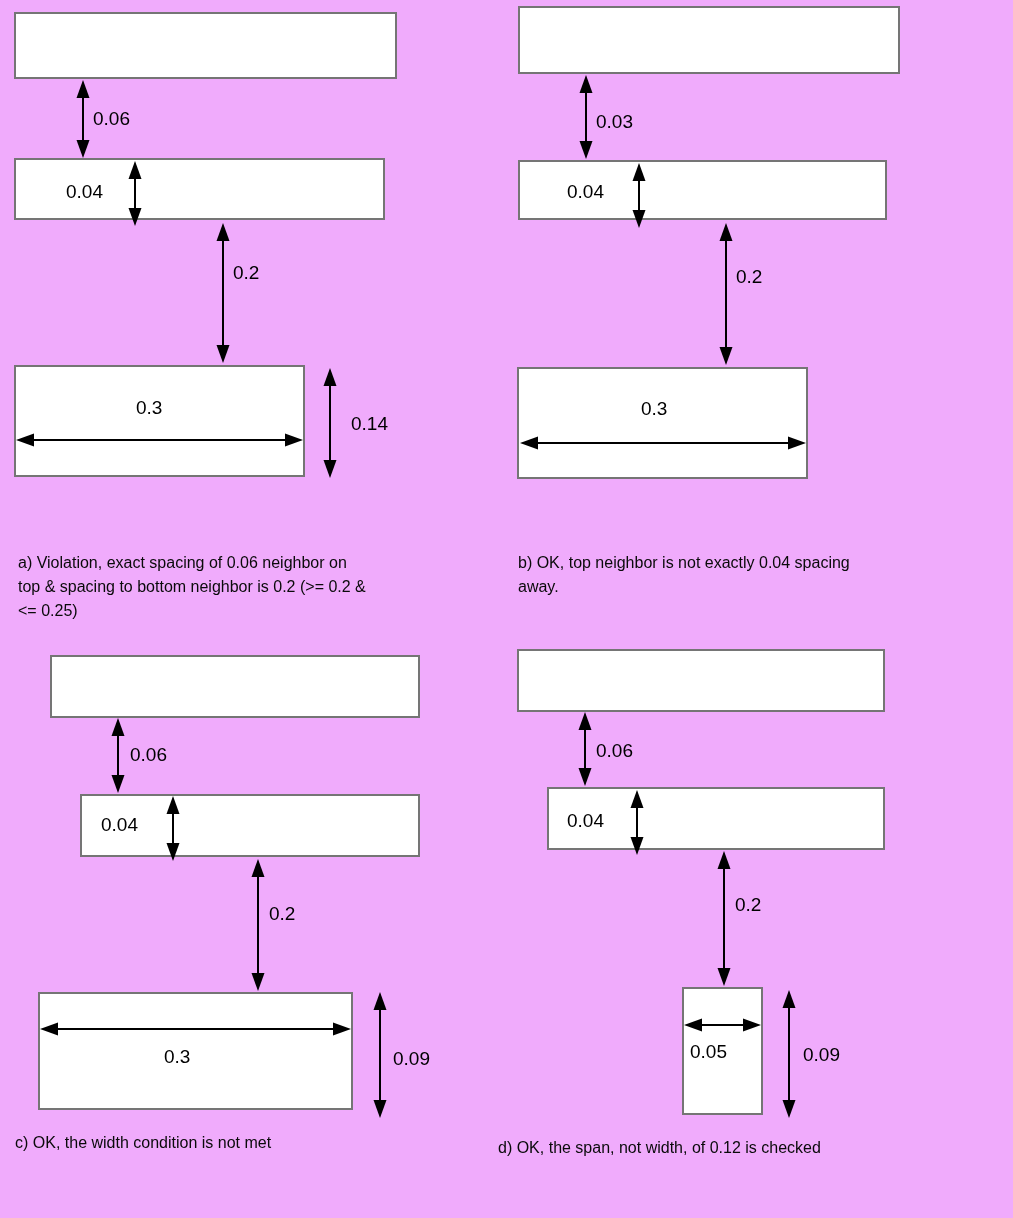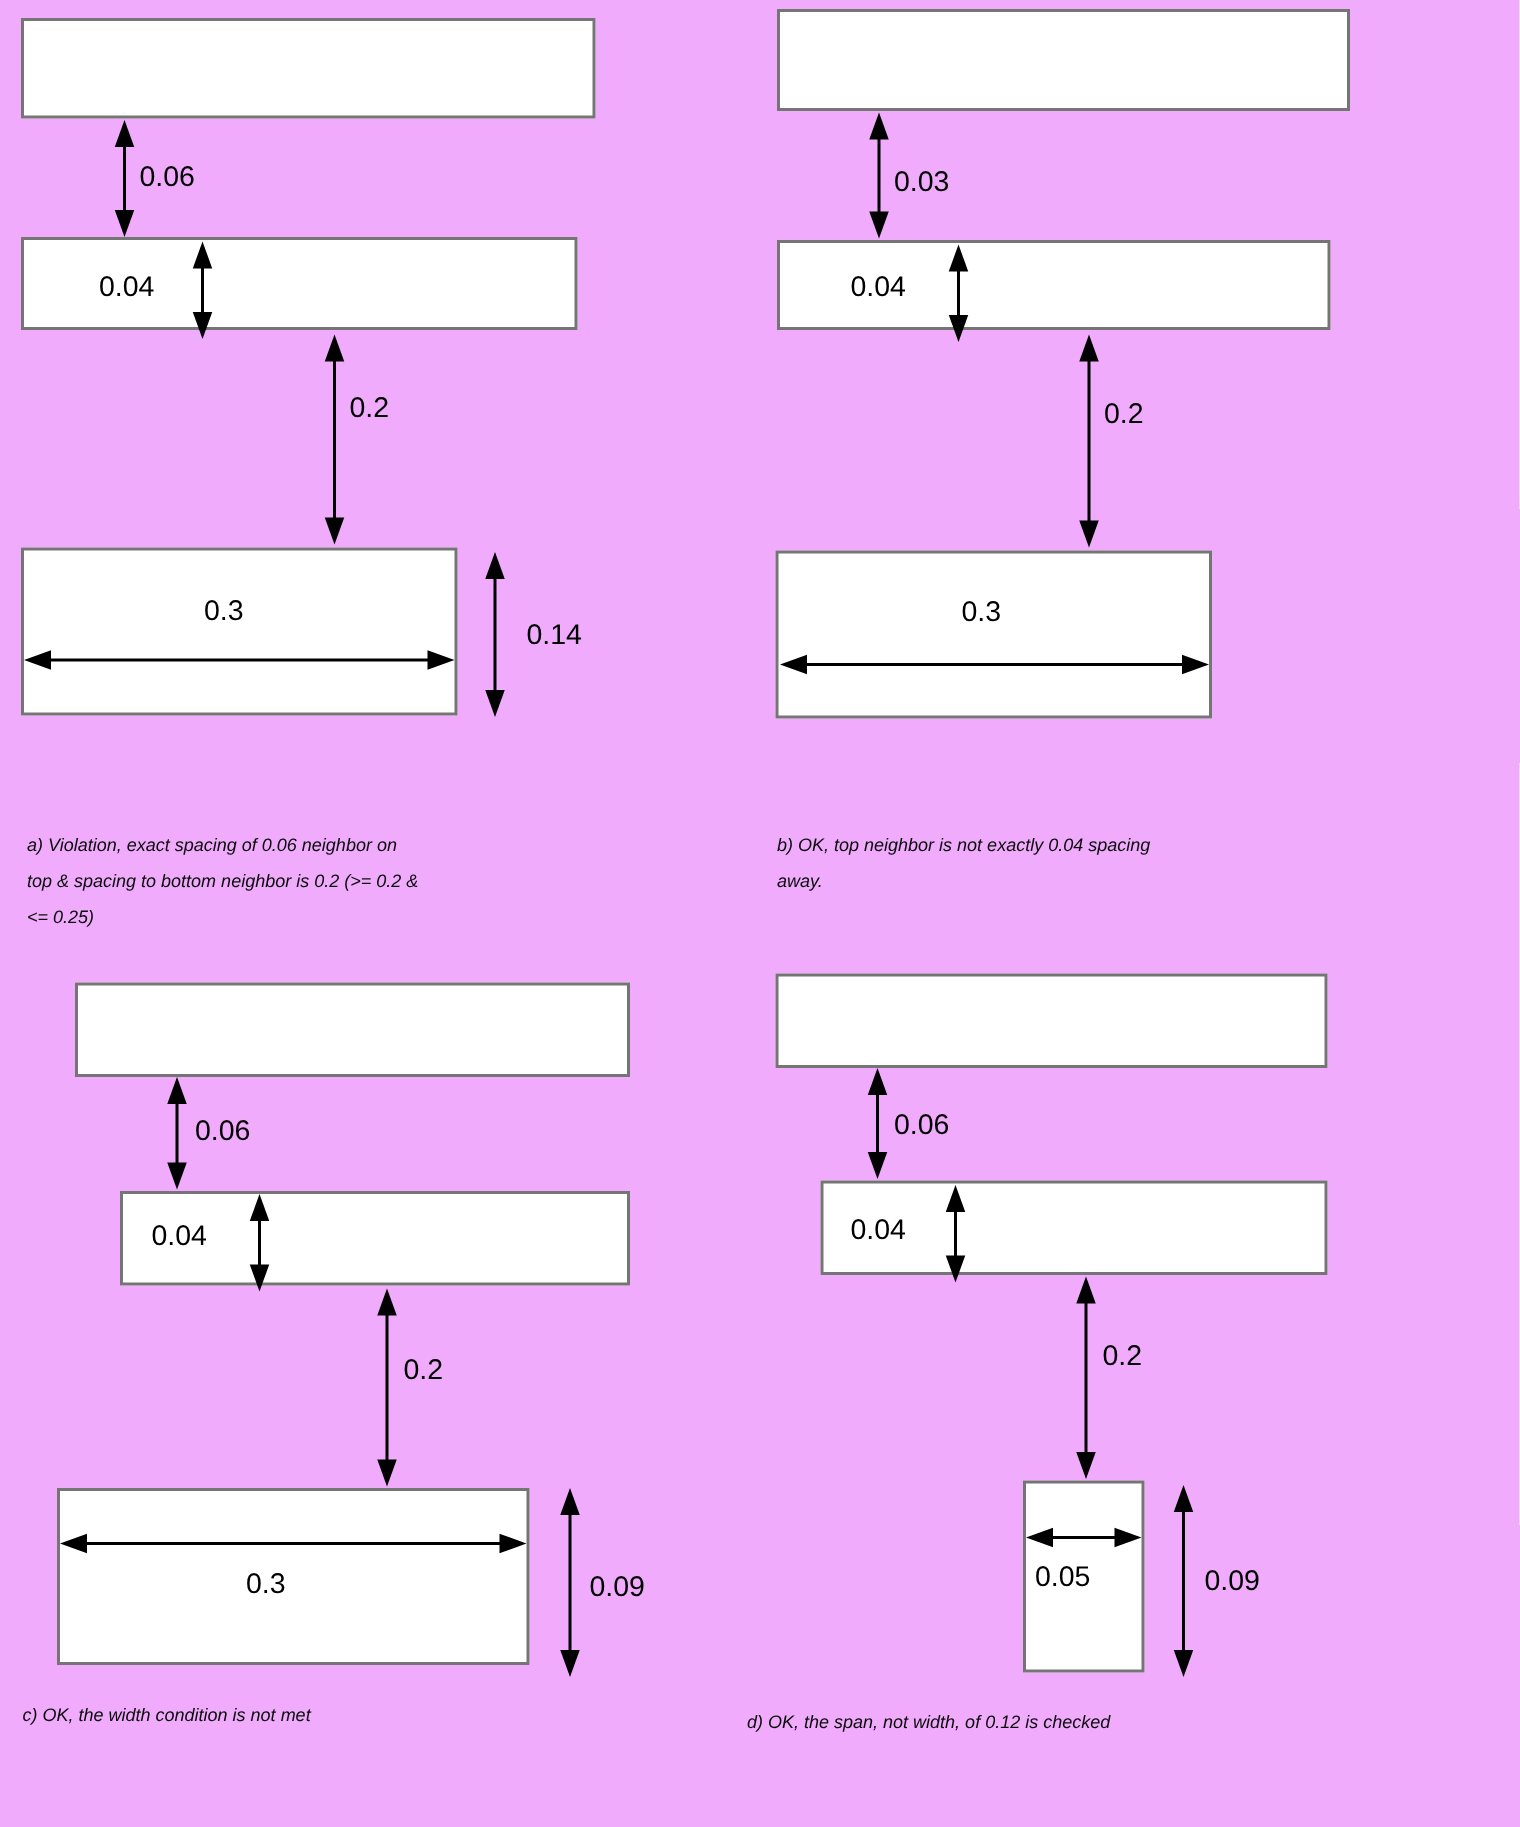--- a/index.html
+++ b/index.html
@@ -2,21 +2,21 @@
 <html><head>
 <meta charset="utf-8">
 <style>
   html,body{margin:0;padding:0;background:#fff;}
   #stage{
     position:relative;width:1013px;height:1218px;background:#f0abfc;
     font-family:"Liberation Sans",sans-serif;color:#000;overflow:hidden;
   }
   .rect{position:absolute;border:2px solid #757575;background:#fff;box-sizing:border-box;}
   .dim{position:absolute;font-size:19px;line-height:22px;color:#000;white-space:nowrap;}
-  .caption{position:absolute;font-size:12px;line-height:24px;color:#0a0a0a;white-space:pre-line;font-style:italic;}
+  .caption{position:absolute;font-size:16px;line-height:24px;color:#0a0a0a;white-space:pre-line;}
   svg.arr{position:absolute;overflow:visible;display:block;}
 </style>
 </head>
 <body>
 
 <div id="stage">
 
   <section>
     <div class="rect" style="left:14px;top:12px;width:383px;height:67px;"></div>
     <svg class="arr" width="16" height="78" style="left:75px;top:80px;">

